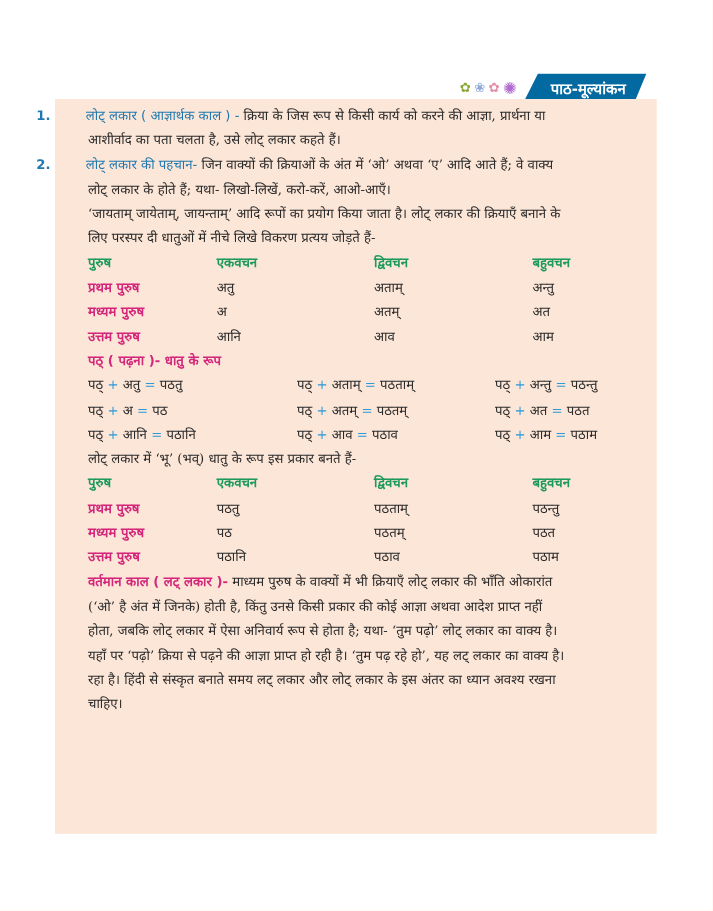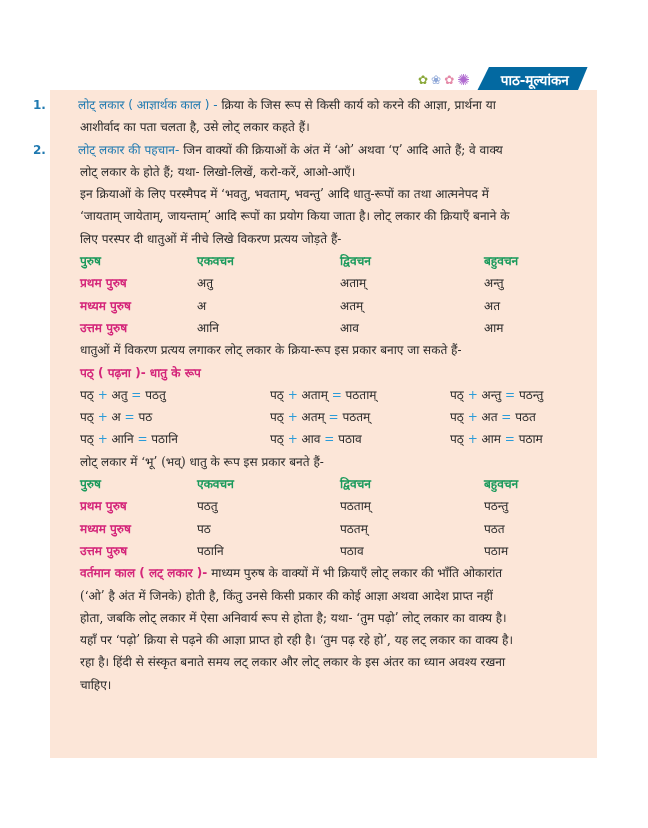--- a/index.html
+++ b/index.html
@@ -55,21 +55,20 @@
     <span class="num">1.</span>
     <span class="line"><span class="blue">लोट् लकार ( आज्ञार्थक काल ) -</span><span> क्रिया के जिस रूप से किसी कार्य को करने की आज्ञा, प्रार्थना या</span></span>
   </div>
   <div class="ind line">आशीर्वाद का पता चलता है, उसे लोट् लकार कहते हैं।</div>
 
   <div class="row">
     <span class="num">2.</span>
     <span class="line"><span class="blue">लोट् लकार की पहचान-</span><span> जिन वाक्यों की क्रियाओं के अंत में ‘ओ’ अथवा ‘ए’ आदि आते हैं; वे वाक्य</span></span>
   </div>
   <div class="ind line">लोट् लकार के होते हैं; यथा- लिखो-लिखें, करो-करें, आओ-आएँ।</div>
-  <div class="ind line">इन क्रियाओं के लिए परस्मैपद में ‘भवतु, भवताम्, भवन्तु’ आदि धातु-रूपों का तथा आत्मनेपद में</div>
   <div class="ind line">‘जायताम् जायेताम्, जायन्ताम्’ आदि रूपों का प्रयोग किया जाता है। लोट् लकार की क्रियाएँ बनाने के</div>
   <div class="ind line">लिए परस्पर दी धातुओं में नीचे लिखे विकरण प्रत्यय जोड़ते हैं-</div>
 
   <div class="grid">
     <span class="green">पुरुष</span>
     <span class="green">एकवचन</span>
     <span class="green">द्विवचन</span>
     <span class="green">बहुवचन</span>
   </div>
   <div class="grid">
@@ -84,21 +83,20 @@
     <span>अतम्</span>
     <span>अत</span>
   </div>
   <div class="grid">
     <span class="mag">उत्तम पुरुष</span>
     <span>आनि</span>
     <span>आव</span>
     <span>आम</span>
   </div>
 
-  <div class="ind line">धातुओं में विकरण प्रत्यय लगाकर लोट् लकार के क्रिया-रूप इस प्रकार बनाए जा सकते हैं-</div>
   <div class="ind line mag">पठ् ( पढ़ना )- धातु के रूप</div>
 
   <div class="grid3">
     <span><span>पठ्</span> <span class="op">+</span> <span>अतु</span> <span class="op">=</span> <span>पठतु</span></span>
     <span><span>पठ्</span> <span class="op">+</span> <span>अताम्</span> <span class="op">=</span> <span>पठताम्</span></span>
     <span><span>पठ्</span> <span class="op">+</span> <span>अन्तु</span> <span class="op">=</span> <span>पठन्तु</span></span>
   </div>
   <div class="grid3">
     <span><span>पठ्</span> <span class="op">+</span> <span>अ</span> <span class="op">=</span> <span>पठ</span></span>
     <span><span>पठ्</span> <span class="op">+</span> <span>अतम्</span> <span class="op">=</span> <span>पठतम्</span></span>

